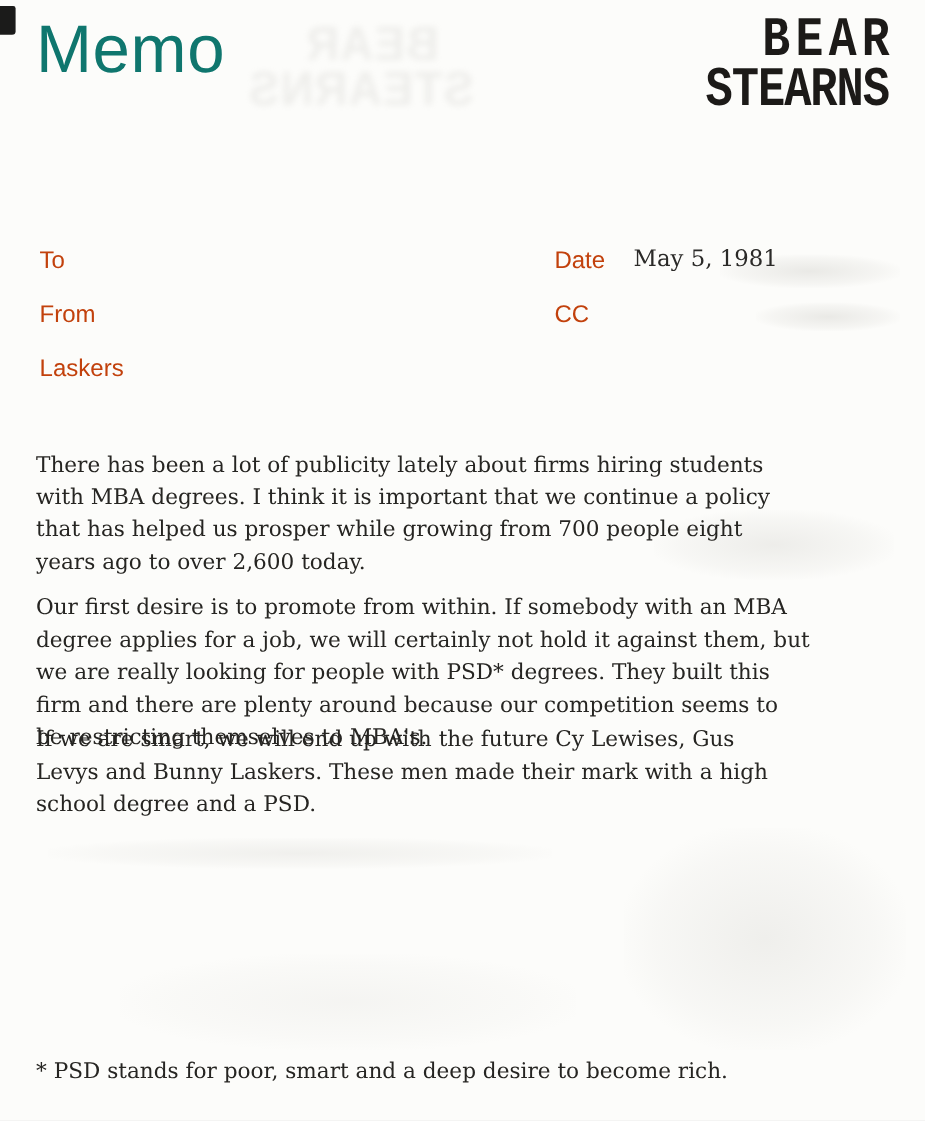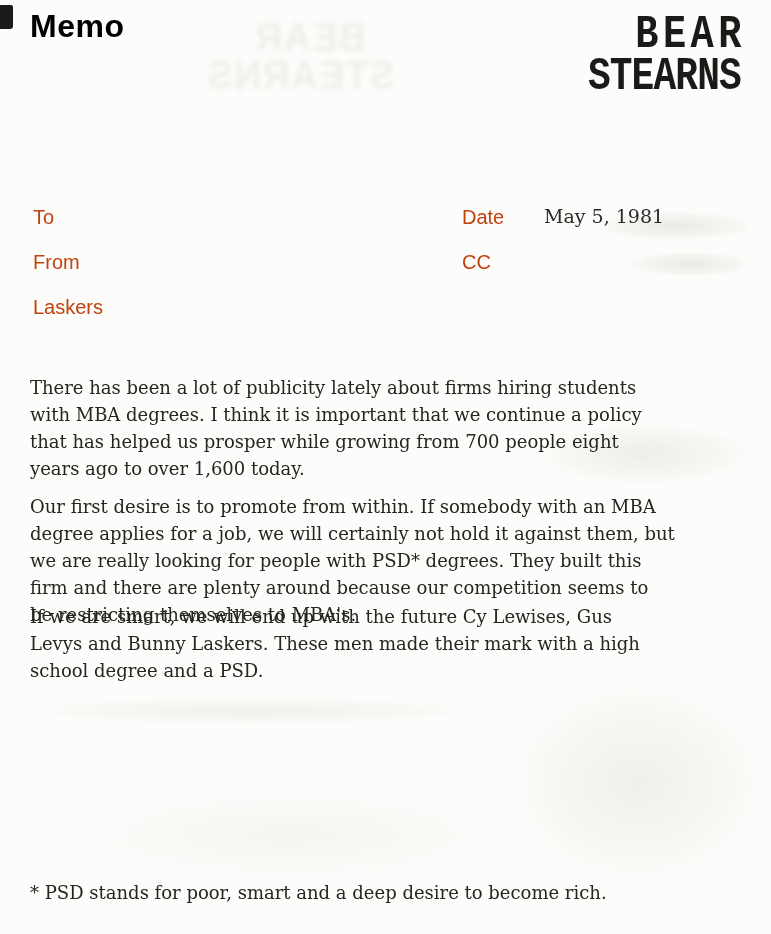--- a/index.html
+++ b/index.html
@@ -47,24 +47,24 @@
   .smudge.s2 { left: 630px; top: 252px; width: 120px; height: 24px; }
   .smudge.s3 { left: 545px; top: 425px; width: 200px; height: 58px; opacity:.8; }
   .smudge.s4 { left: 520px; top: 690px; width: 235px; height: 185px; opacity:.7; }
   .smudge.s5 { left: 40px;  top: 698px; width: 420px; height: 26px; opacity:.65; }
   .smudge.s6 { left: 100px; top: 795px; width: 380px; height: 80px; opacity:.4; }
 
   
   .memo-title {
     position: absolute;
     left: 30px; top: 8px;
-    font-size: 32px;
-    font-weight: 700;
+    font-size: 56px;
+    font-weight: 400;
     letter-spacing: 0.5px;
-    color: #000000;
+    color: #0f766e;
   }
   .logo {
     position: absolute;
     top: 14px; right: 30px;
     text-align: right;
     color: #1c1a18;
     font-weight: 800;
     font-family: Liberation Mono, monospace;
   }
   .logo .logo-line1 {
@@ -94,21 +94,21 @@
   .field-value {
     position: absolute;
     font-family: "DejaVu Serif", serif;
     font-size: 19px;
     color: #2b2a28;
     white-space: nowrap;
   }
   .lbl-to      { left: 33px;  top: 206px; }
   .val-to      { left: 108px; top: 206px; }
   .lbl-date    { left: 462px; top: 206px; }
-  .val-date    { left: 544px; top: 205px; text-align: center; }
+  .val-date    { left: 528px; top: 205px; text-align: center; }
   .lbl-from    { left: 33px;  top: 251px; }
   .val-from    { left: 108px; top: 250px; }
   .lbl-cc      { left: 462px; top: 251px; }
   .val-cc      { left: 528px; top: 250px; }
   .lbl-subject { left: 33px;  top: 296px; }
   .val-subject { left: 110px; top: 296px; }
 
   
   .body-paragraph {
     position: absolute;
@@ -163,21 +163,21 @@
   <div class="field-value val-date">May 5, 1981</div>
   <div class="field-label lbl-from">From</div>
   <div class="field-label lbl-cc">CC</div>
   <div class="field-value val-cc"></div>
   <div class="field-label lbl-subject">Laskers</div>
   <div class="field-value val-subject"></div>
 
   <div class="body-paragraph para-1">There has been a lot of publicity lately about firms hiring students
 with MBA degrees. I think it is important that we continue a policy
 that has helped us prosper while growing from 700 people eight
-years ago to over 1,600 today.</div>
+years ago to over 2,600 today.</div>
   <div class="body-paragraph para-2">Our first desire is to promote from within. If somebody with an MBA
 degree applies for a job, we will certainly not hold it against them, but
 we are really looking for people with PSD* degrees. They built this
 firm and there are plenty around because our competition seems to
 be restricting themselves to MBA's.</div>
   <div class="body-paragraph para-3">If we are smart, we will end up with the future Cy Lewises, Gus
 Levys and Bunny Laskers. These men made their mark with a high
 school degree and a PSD.</div>
 
   <div class="footnote">* PSD stands for poor, smart and a deep desire to become rich.</div>

